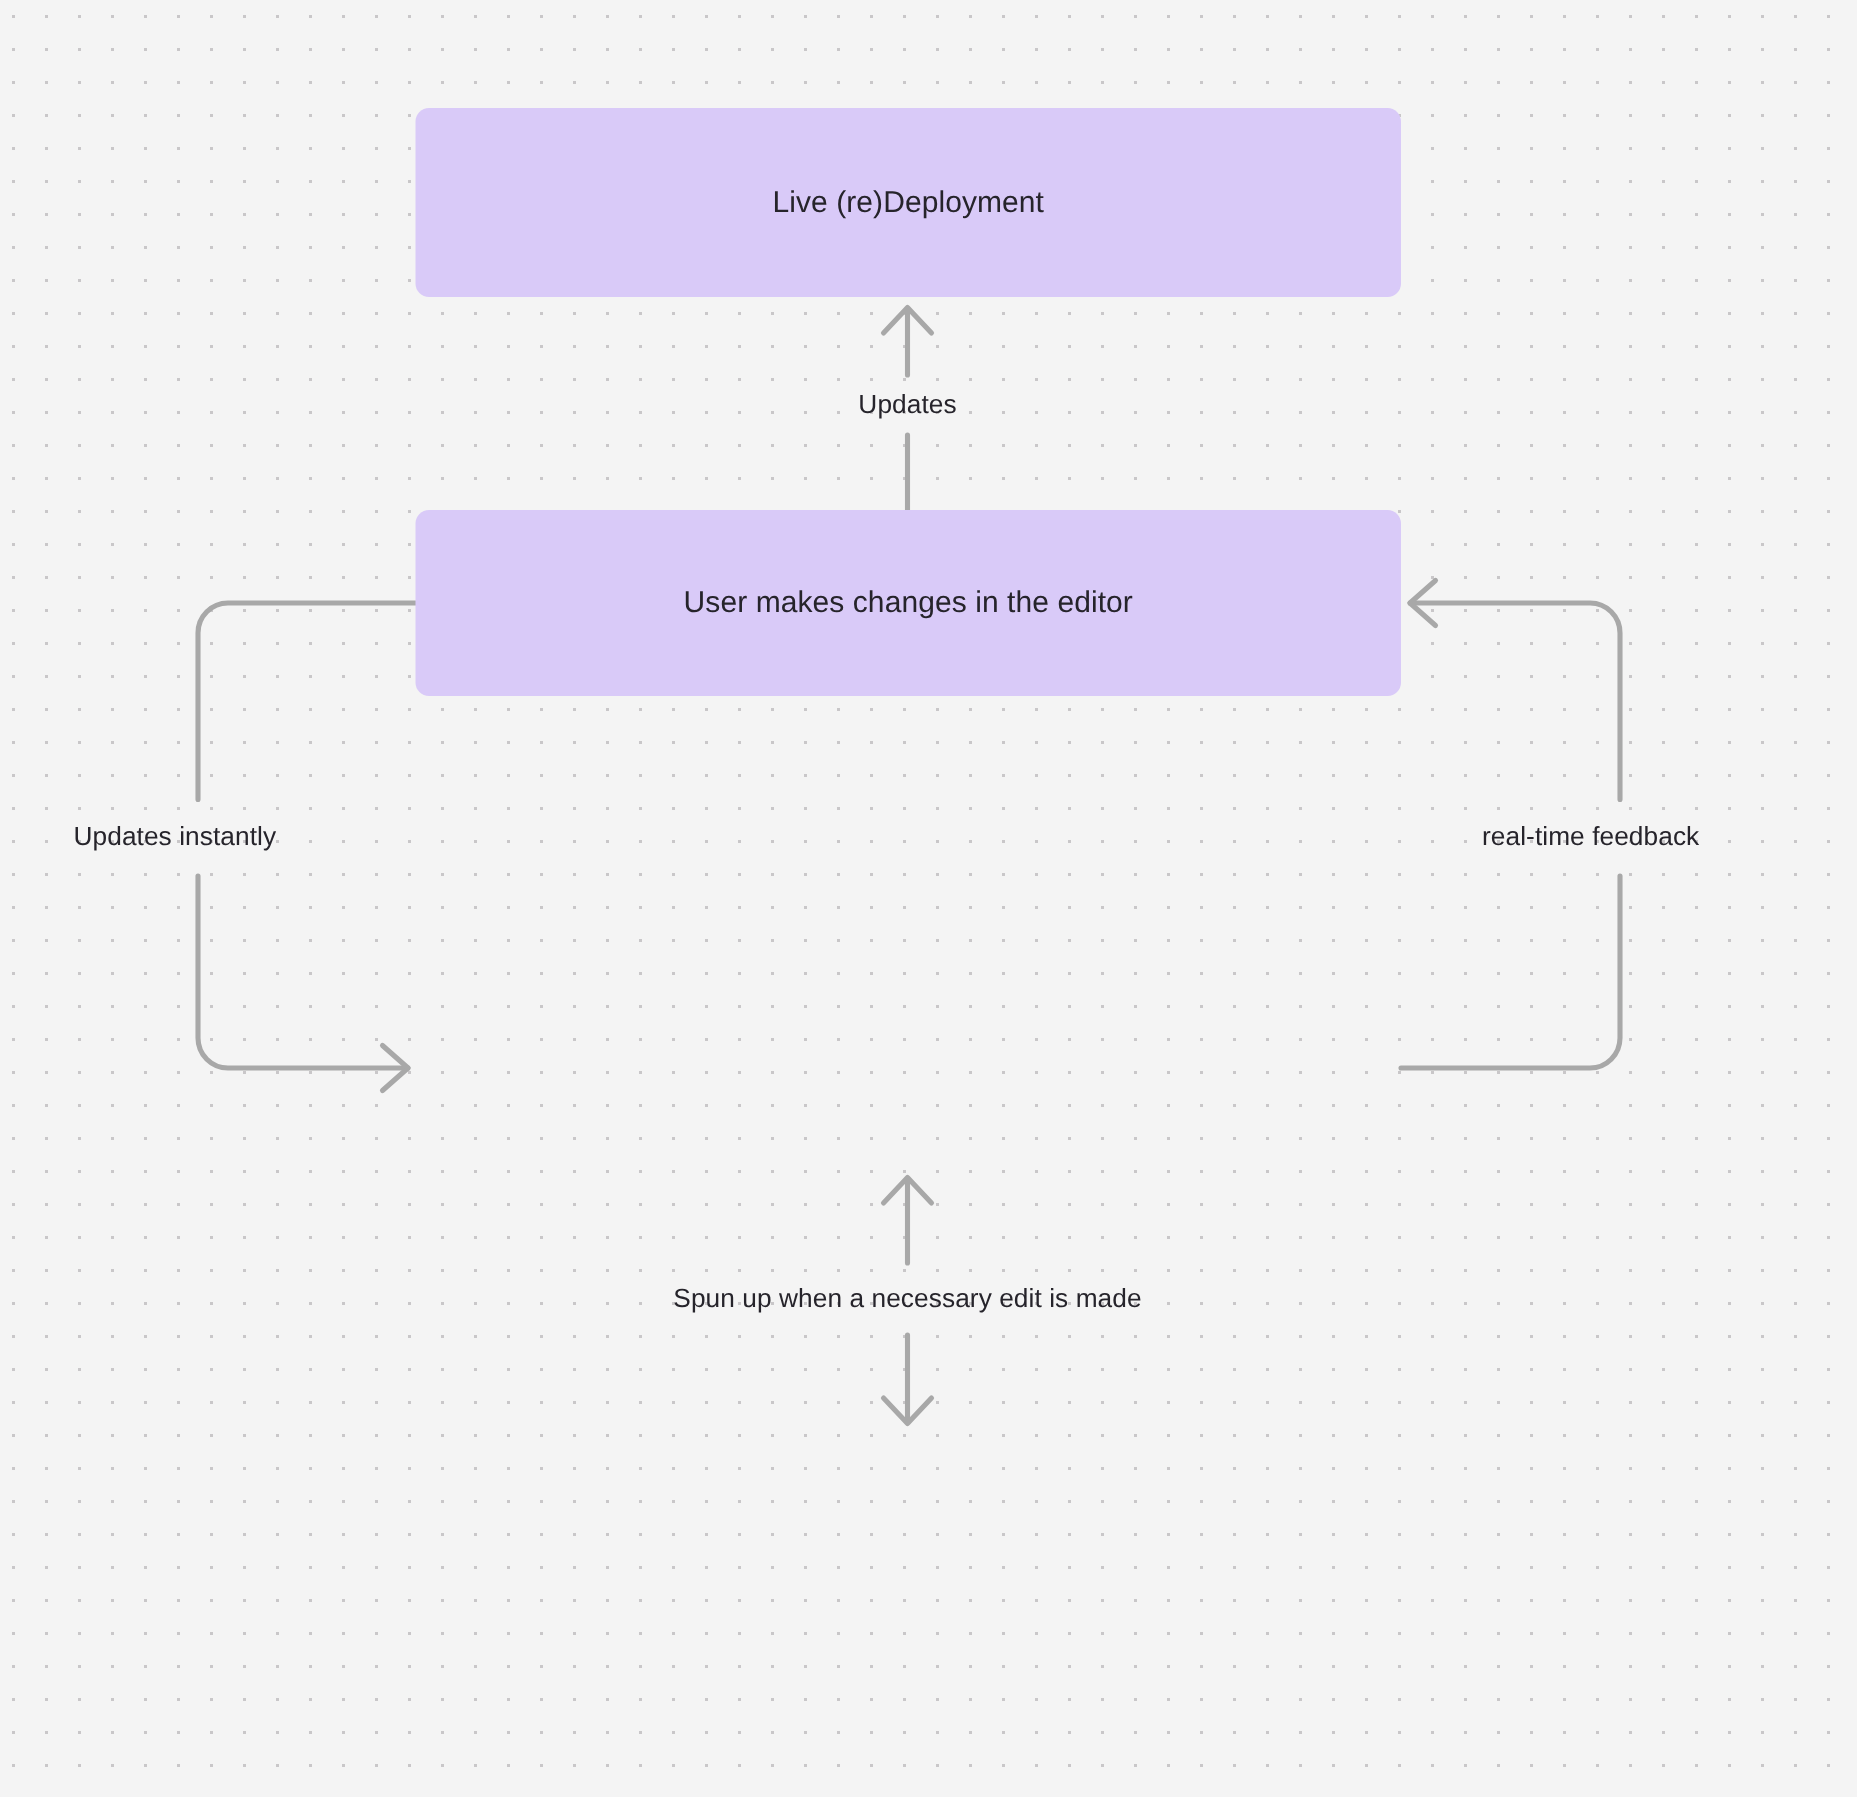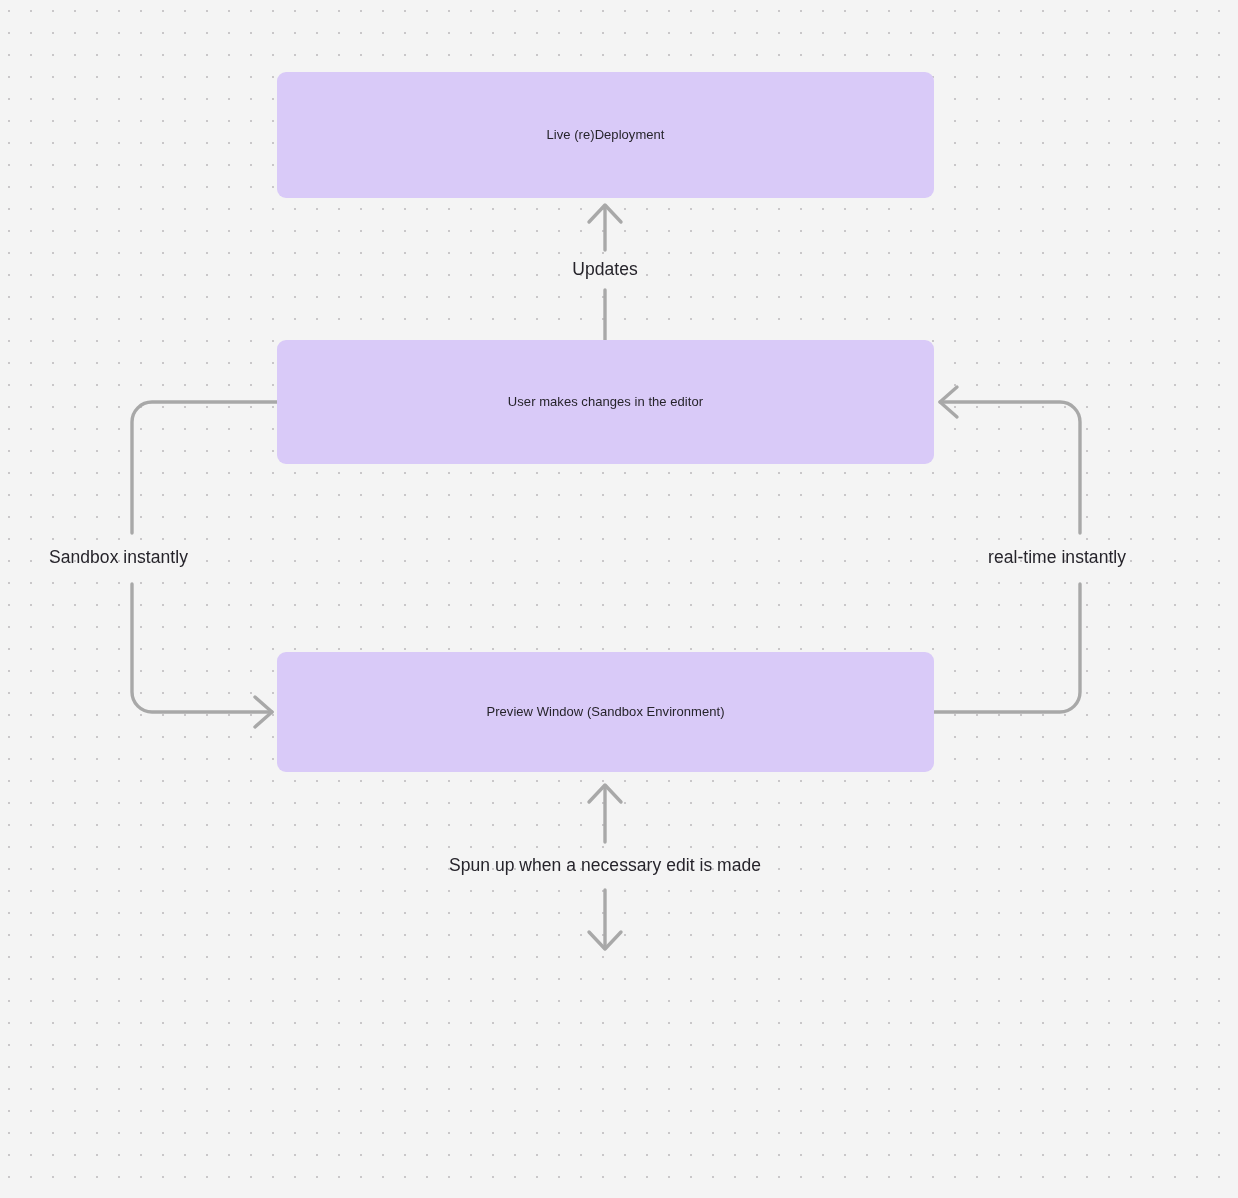--- a/index.html
+++ b/index.html
@@ -34,21 +34,21 @@
   .node {
     position: absolute;
     box-sizing: border-box;
     background-color: #d9caf8;
     border-radius: 9px;
     display: flex;
     align-items: center;
     justify-content: center;
     text-align: center;
     color: #26242b;
-    font-size: 13px;
+    font-size: 20px;
     font-family: "Liberation Sans", sans-serif;
     letter-spacing: 0.05px;
     line-height: 1.3;
   }
   .node-label {
     display: block;
     padding: 0 14px;
   }
   .edge-label {
     position: absolute;
@@ -103,26 +103,23 @@
   </svg>
 
   <div class="node" style="left:277px; top:72px; width:657px; height:126px;">
     <span class="node-label">Live (re)Deployment</span>
   </div>
 
   <div class="node" style="left:277px; top:340px; width:657px; height:124px;">
     <span class="node-label">User makes changes in the editor</span>
   </div>
 
-  <div class="node" style="left:277px; top:652px; width:657px; height:120px;">
-    <span class="node-label">Preview Window (Sandbox Environment)</span>
-  </div>
 
 
   <div class="edge-label center" style="left:605px; top:270px;">Updates</div>
 
-  <div class="edge-label left-anchor" style="left:49px; top:558px;">Sandbox instantly</div>
+  <div class="edge-label left-anchor" style="left:49px; top:558px;">Updates instantly</div>
 
-  <div class="edge-label left-anchor" style="left:988px; top:558px;">real-time instantly</div>
+  <div class="edge-label left-anchor" style="left:988px; top:558px;">real-time feedback</div>
 
   <div class="edge-label center" style="left:605px; top:866px;text-align:right;">Spun up when a necessary edit is made</div>
 
 </div>
 
 </body></html>

